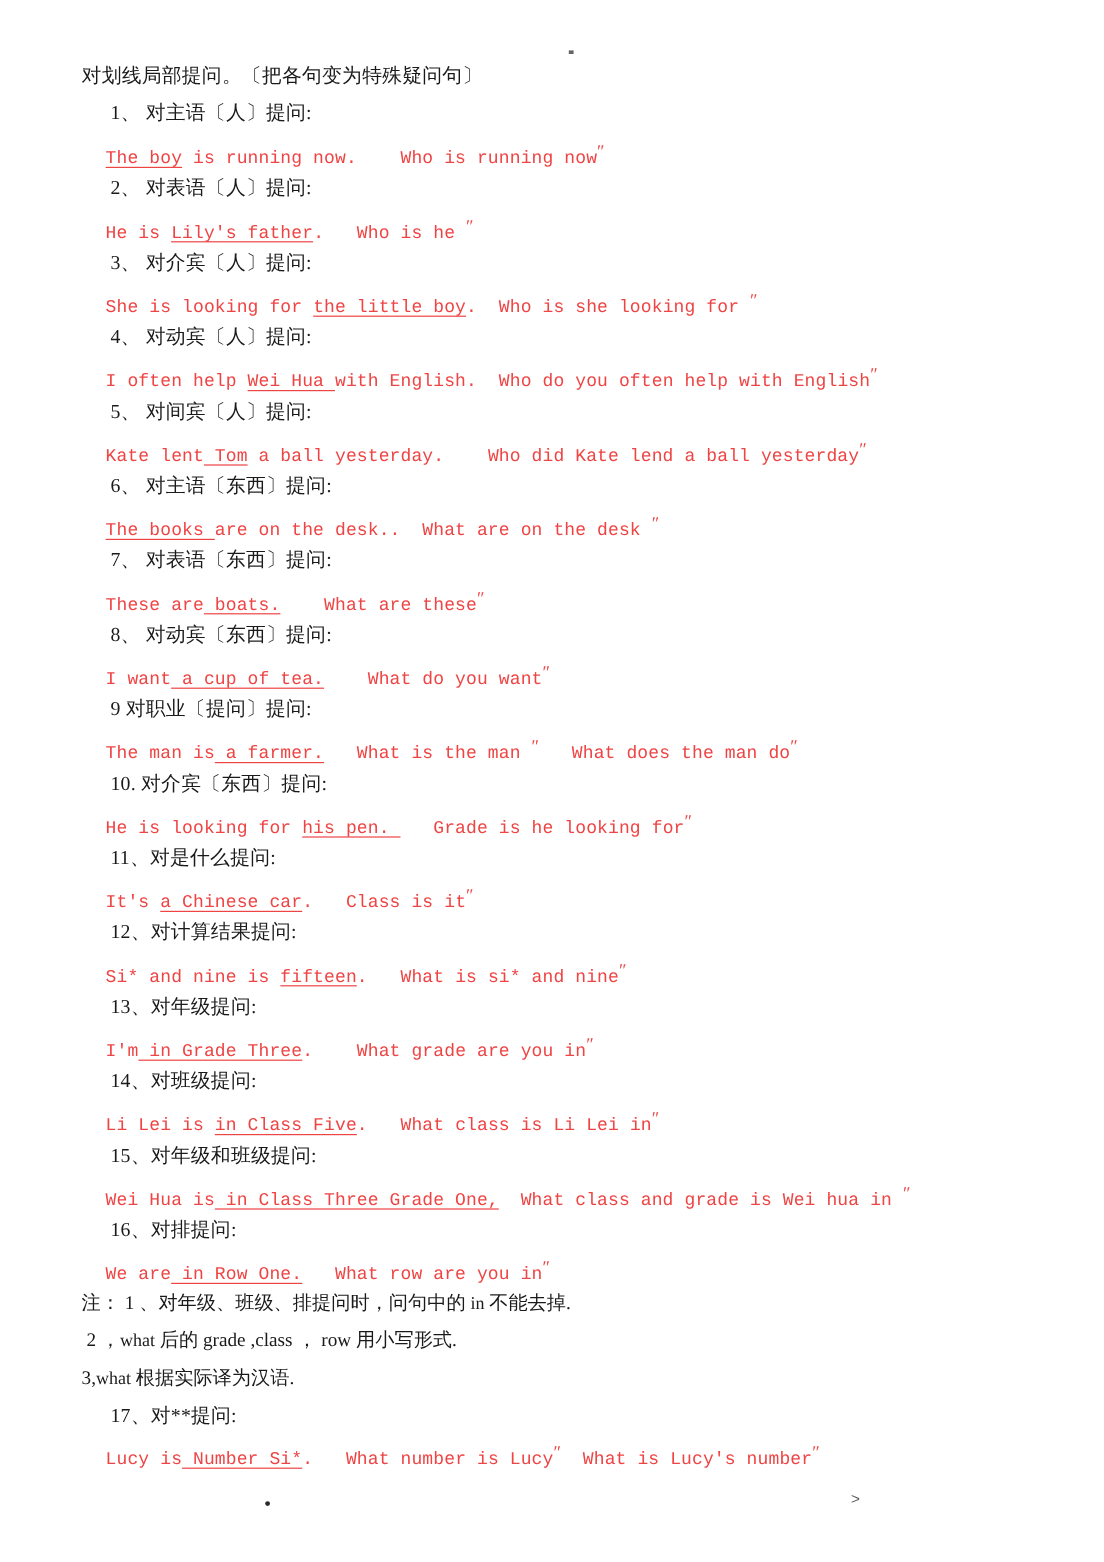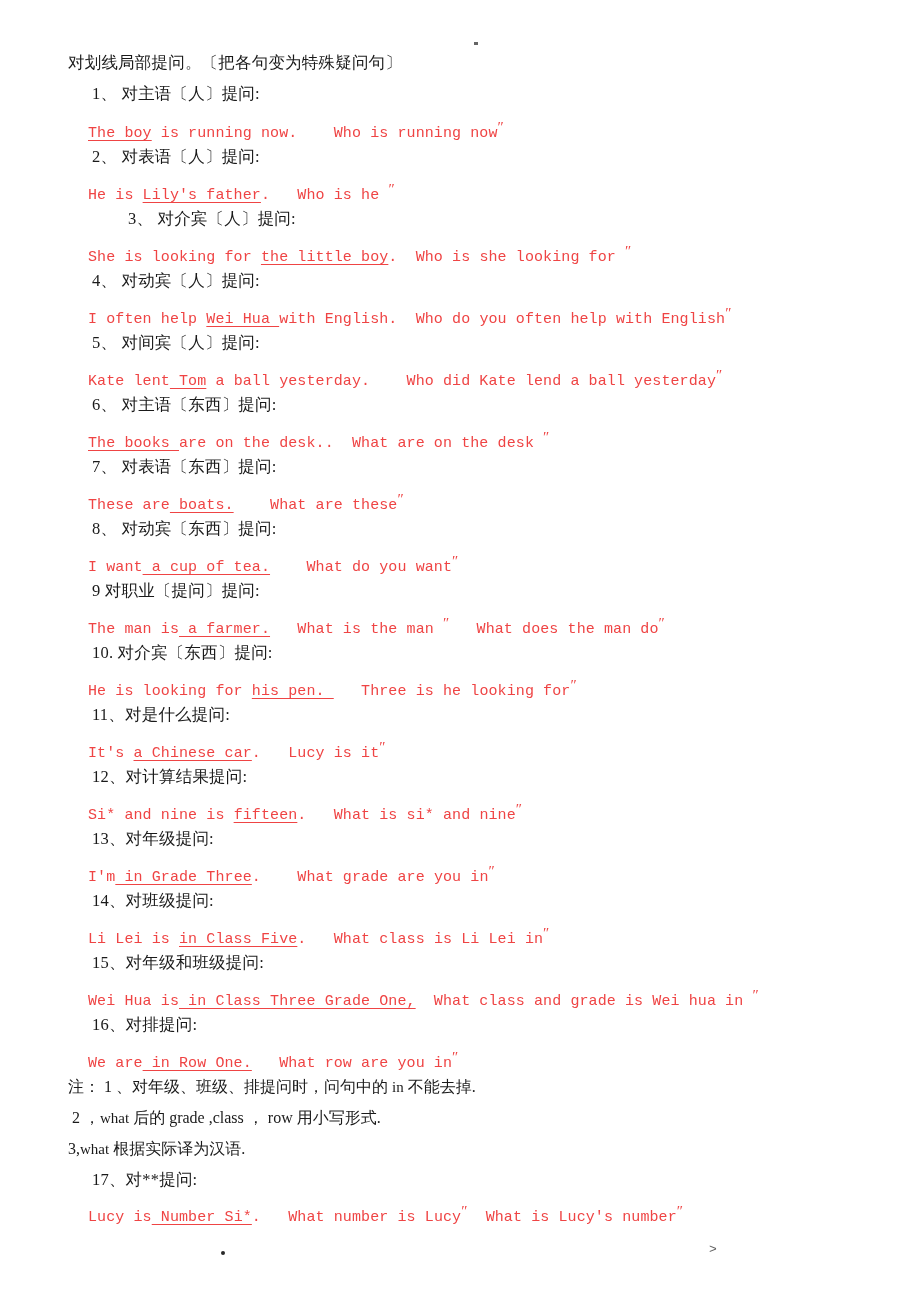--- a/index.html
+++ b/index.html
@@ -129,21 +129,21 @@
   <div class="body-text">
 
     <div class="line cn" style="top:55px;left:68px;">对划线局部提问。〔把各句变为特殊疑问句〕</div>
 
     <div class="line cn indent" style="top:86px;">1、 对主语〔人〕提问:</div>
     <div class="line en indent2" style="top:120px;"><span class="ul">The boy</span><span> is running now.</span><span class="gap">    </span><span>Who is running now</span><span class="qm">″</span></div>
 
     <div class="line cn indent" style="top:149px;text-align:center;">2、 对表语〔人〕提问:</div>
     <div class="line en indent2" style="top:182px;"><span>He is </span><span class="ul">Lily's father</span><span>.</span><span class="gap">   </span><span>Who is he </span><span class="qm">″</span></div>
 
-    <div class="line cn indent" style="top:211px;margin-left:36px;">3、 对介宾〔人〕提问:</div>
+    <div class="line cn indent" style="top:211px;">3、 对介宾〔人〕提问:</div>
     <div class="line en indent2" style="top:244px;"><span>She is looking for </span><span class="ul">the little boy</span><span>.</span><span class="gap">  </span><span>Who is she looking for </span><span class="qm">″</span></div>
 
     <div class="line cn indent" style="top:273px;">4、 对动宾〔人〕提问:</div>
     <div class="line en indent2" style="top:306px;"><span>I often help </span><span class="ul">Wei Hua </span><span>with English.</span><span class="gap">  </span><span>Who do you often help with English</span><span class="qm">″</span></div>
 
     <div class="line cn indent" style="top:335px;">5、 对间宾〔人〕提问:</div>
     <div class="line en indent2" style="top:368px;"><span>Kate lent</span><span class="ul"> Tom</span><span> a ball yesterday.</span><span class="gap">    </span><span>Who did Kate lend a ball yesterday</span><span class="qm">″</span></div>
 
     <div class="line cn indent" style="top:397px;">6、 对主语〔东西〕提问:</div>
     <div class="line en indent2" style="top:430px;"><span class="ul">The books </span><span>are on the desk..</span><span class="gap">  </span><span>What are on the desk </span><span class="qm">″</span></div>
@@ -151,24 +151,24 @@
     <div class="line cn indent" style="top:459px;">7、 对表语〔东西〕提问:</div>
     <div class="line en indent2" style="top:492px;"><span>These are</span><span class="ul"> boats.</span><span class="gap">    </span><span>What are these</span><span class="qm">″</span></div>
 
     <div class="line cn indent" style="top:521px;">8、 对动宾〔东西〕提问:</div>
     <div class="line en indent2" style="top:554px;"><span>I want</span><span class="ul"> a cup of tea.</span><span class="gap">    </span><span>What do you want</span><span class="qm">″</span></div>
 
     <div class="line cn indent" style="top:583px;">9 对职业〔提问〕提问:</div>
     <div class="line en indent2" style="top:616px;"><span>The man is</span><span class="ul"> a farmer.</span><span class="gap">   </span><span>What is the man </span><span class="qm">″</span><span class="gap">   </span><span>What does the man do</span><span class="qm">″</span></div>
 
     <div class="line cn indent" style="top:645px;">10. 对介宾〔东西〕提问:</div>
-    <div class="line en indent2" style="top:678px;"><span>He is looking for </span><span class="ul">his pen. </span><span class="gap">   </span><span>Three is he looking for</span><span class="qm">″</span></div>
+    <div class="line en indent2" style="top:678px;"><span>He is looking for </span><span class="ul">his pen. </span><span class="gap">   </span><span>Grade is he looking for</span><span class="qm">″</span></div>
 
     <div class="line cn indent" style="top:707px;text-align:right;">11、对是什么提问:</div>
-    <div class="line en indent2" style="top:740px;"><span>It's </span><span class="ul">a Chinese car</span><span>.</span><span class="gap">   </span><span>Lucy is it</span><span class="qm">″</span></div>
+    <div class="line en indent2" style="top:740px;"><span>It's </span><span class="ul">a Chinese car</span><span>.</span><span class="gap">   </span><span>Class is it</span><span class="qm">″</span></div>
 
     <div class="line cn indent" style="top:769px;">12、对计算结果提问:</div>
     <div class="line en indent2" style="top:802px;"><span>Si* and nine is </span><span class="ul">fifteen</span><span>.</span><span class="gap">   </span><span>What is si* and nine</span><span class="qm">″</span></div>
 
     <div class="line cn indent" style="top:831px;">13、对年级提问:</div>
     <div class="line en indent2" style="top:864px;"><span>I'm</span><span class="ul"> in Grade Three</span><span>.</span><span class="gap">    </span><span>What grade are you in</span><span class="qm">″</span></div>
 
     <div class="line cn indent" style="top:893px;">14、对班级提问:</div>
     <div class="line en indent2" style="top:926px;"><span>Li Lei is </span><span class="ul">in Class Five</span><span>.</span><span class="gap">   </span><span>What class is Li Lei in</span><span class="qm">″</span></div>
 

